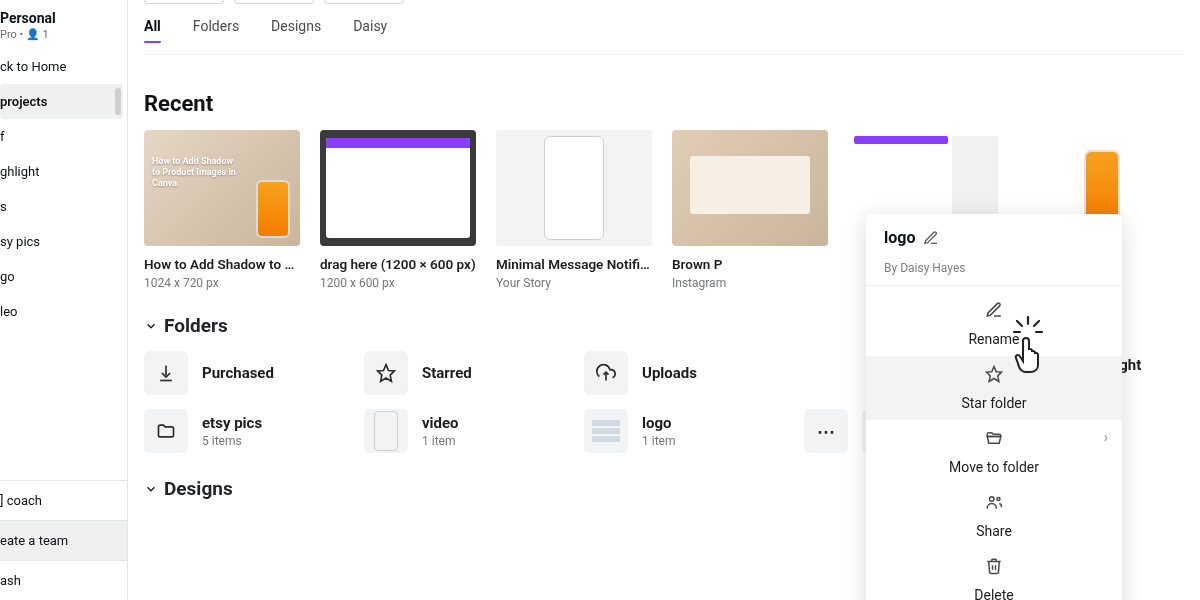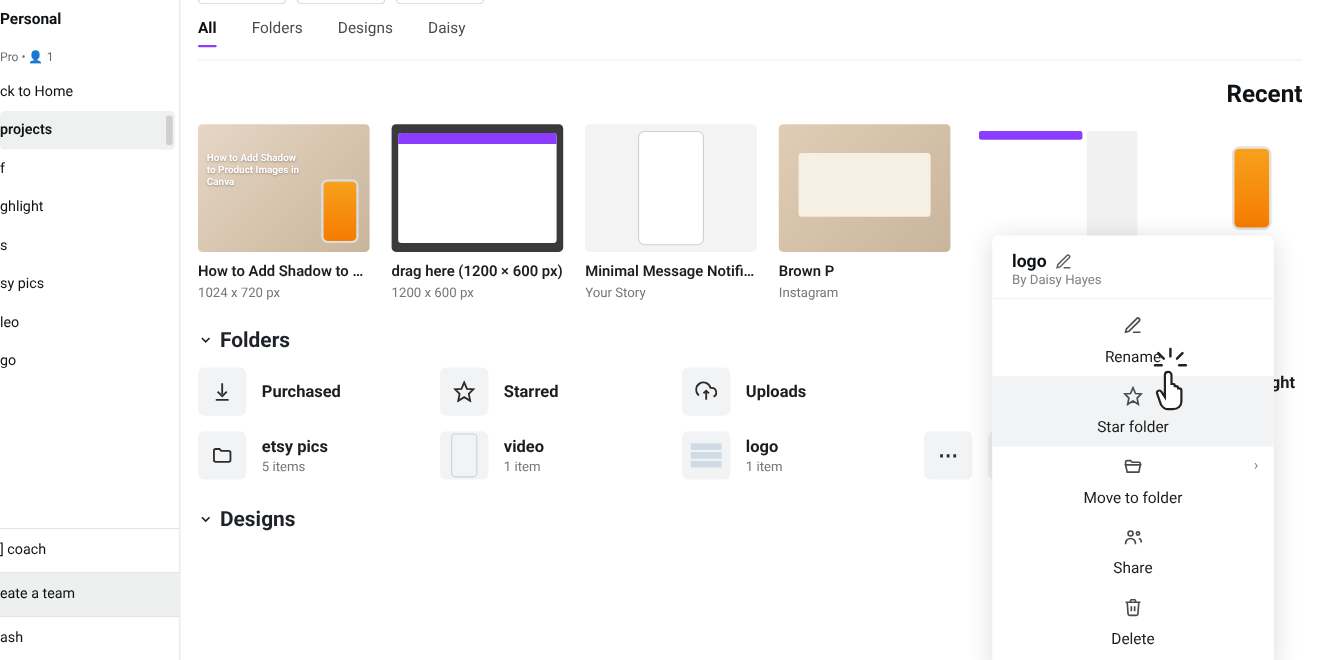--- a/index.html
+++ b/index.html
@@ -1,59 +1,59 @@
 <!DOCTYPE html>
 <html><head>
 <meta charset="utf-8">
 <style>
 * { margin: 0; padding: 0; box-sizing: border-box; font-family: -apple-system, BlinkMacSystemFont, "Segoe UI", Roboto, sans-serif; }
 body { width: 1200px; height: 600px; overflow: hidden; background: #fff; color: #0d1216; }
 .layout { display: flex; height: 100%; }
-.sidebar { width: 164px; flex-shrink: 0; border-right: 1px solid #e4e4e4; display: flex; flex-direction: column; font-size: 13px; color: #0d1216; }
+.sidebar { width: 128px; flex-shrink: 0; border-right: 1px solid #e4e4e4; display: flex; flex-direction: column; font-size: 13px; color: #0d1216; }
 .sidebar .workspace { padding: 10px 8px 8px 0; }
 .sidebar .ws-name { font-weight: 700; font-size: 14px; }
-.sidebar .ws-meta { font-size: 11px; color: #6b6b6b; margin-top: 19px; }
+.sidebar .ws-meta { font-size: 11px; color: #6b6b6b; margin-top: 2px; }
 .sidebar .nav-item { padding: 10px 0 10px 0; color: #0d1216; cursor: pointer; white-space: nowrap; overflow: hidden; }
 .sidebar .nav-item.active { background: #eff0f0; font-weight: 600; border-radius: 4px; margin-right: 4px; position: relative; }
 .sidebar .nav-item.active::after { content:""; position:absolute; right:2px; top:4px; bottom:4px; width:6px; background:#cfcfcf; border-radius:3px; }
 .sidebar .spacer { flex: 1; }
 .sidebar .bottom-item { padding: 12px 0; border-top: 1px solid #e4e4e4; cursor: pointer; }
 .sidebar .bottom-item.active { background:#eef0ef; }
 
 .main { flex: 1; padding: 0 16px; overflow: hidden; position: relative; }
 .toolbar-boxes { display: flex; gap: 10px; padding: 0 0 6px 0; }
 .toolbar-boxes .box { width: 80px; height: 4px; border: 1px solid #d6d6d6; border-top: none; border-radius: 0 0 4px 4px; }
 
 .tabs { display: flex; gap: 32px; padding: 8px 0 12px 0; border-bottom: 1px solid #eee; font-size: 14px; }
 .tabs .tab { cursor: pointer; color: #4c4c4c; padding-bottom: 8px; position: relative; }
 .tabs .tab.active { color: #0d1216; font-weight: 700; }
 .tabs .tab.active::after { content: ""; position: absolute; left: 0; right: 0; bottom: -1px; height: 2px; background: #8b3dff; border-radius: 1px; }
 
-h2.section { font-size: 22px; font-weight: 700; margin: 19px 0 14px 0; text-align: right; }
+h2.section { font-size: 22px; font-weight: 700; margin: 36px 0 14px 0; }
 h2.foldable { font-size: 19px; font-weight: 700; margin: 24px 0 14px 0; display: flex; align-items: center; gap: 6px; color: #1f2329; }
 h2.foldable .chev { width: 14px; height: 14px; }
 
 .recent-row { display: flex; gap: 20px; }
 .design-card { width: 156px; flex-shrink: 0; }
 .design-card .thumb { width: 156px; height: 116px; background: #efefef; border-radius: 4px; display: flex; align-items: center; justify-content: center; overflow: hidden; }
 .design-card .title { font-size: 13.5px; font-weight: 600; margin-top: 10px; white-space: nowrap; overflow: hidden; text-overflow: ellipsis; color: #1d1d1d; }
 .design-card .meta { font-size: 12px; color: #74777a; margin-top: 4px; }
 
 .folders-grid { display: grid; grid-template-columns: repeat(5, 206px); gap: 14px 14px; }
 .folder-item { display: flex; align-items: center; gap: 14px; }
 .folder-item .ficon { width: 44px; height: 44px; border-radius: 6px; background: #f2f3f5; display: flex; align-items: center; justify-content: center; color: #2c2c2c; flex-shrink: 0; }
 .folder-item .fname { font-size: 15px; font-weight: 700; color: #1d1d1d; }
 .folder-item .fmeta { font-size: 12px; color: #74777a; margin-top: 2px; }
 
 
 .context { position: absolute; top: 214px; left: 738px; width: 256px; background: #fff; border-radius: 6px; box-shadow: 0 4px 24px rgba(0,0,0,0.14); padding: 10px 0; z-index: 20; }
 .context .ctx-head { padding: 4px 18px 10px 18px; border-bottom: 1px solid #f0f0f0; margin-bottom: 6px; }
 .context .ctx-title-row { display: flex; align-items: center; gap: 8px; }
 .context .ctx-title { font-size: 16px; font-weight: 700; }
-.context .ctx-sub { font-size: 12px; color: #808080; margin-top: 0; }
+.context .ctx-sub { font-size: 12px; color: #808080; margin-top: 14px; }
 .context .ctx-item { display: flex; align-items: center; gap: 12px; padding: 9px 18px; font-size: 14px; color: #1d1d1d; cursor: pointer; position: relative; flex-direction: column; }
 .context .ctx-item:hover, .context .ctx-item.hover { background: #f2f3f5; }
 .context .ctx-item .arrow { position: absolute; right: 14px; color: #888; }
 .context .ctx-item svg { width: 18px; height: 18px; color: #4a4a4a; }
 
 
 .clickhand { position: absolute; top: 316px; left: 882px; z-index: 30; pointer-events: none; }
 .clickhand .rays line { stroke: #222; stroke-width: 2.2; stroke-linecap: round; }
 
 
@@ -95,22 +95,22 @@
       <div class="ws-meta">
         <span>Pro</span> • 👤 <span>1</span>
       </div>
     </div>
     <div class="nav-item">ck to Home</div>
     <div class="nav-item active">projects</div>
     <div class="nav-item">f</div>
     <div class="nav-item">ghlight</div>
     <div class="nav-item">s</div>
     <div class="nav-item">sy pics</div>
+    <div class="nav-item">go</div>
     <div class="nav-item">leo</div>
-    <div class="nav-item">go</div>
     <div class="spacer"></div>
     <div class="bottom-item">] coach</div>
     <div class="bottom-item active">eate a team</div>
     <div class="bottom-item">ash</div>
   </aside>
 
   <main class="main">
     <div class="toolbar-boxes">
       <div class="box"></div>
       <div class="box"></div>

